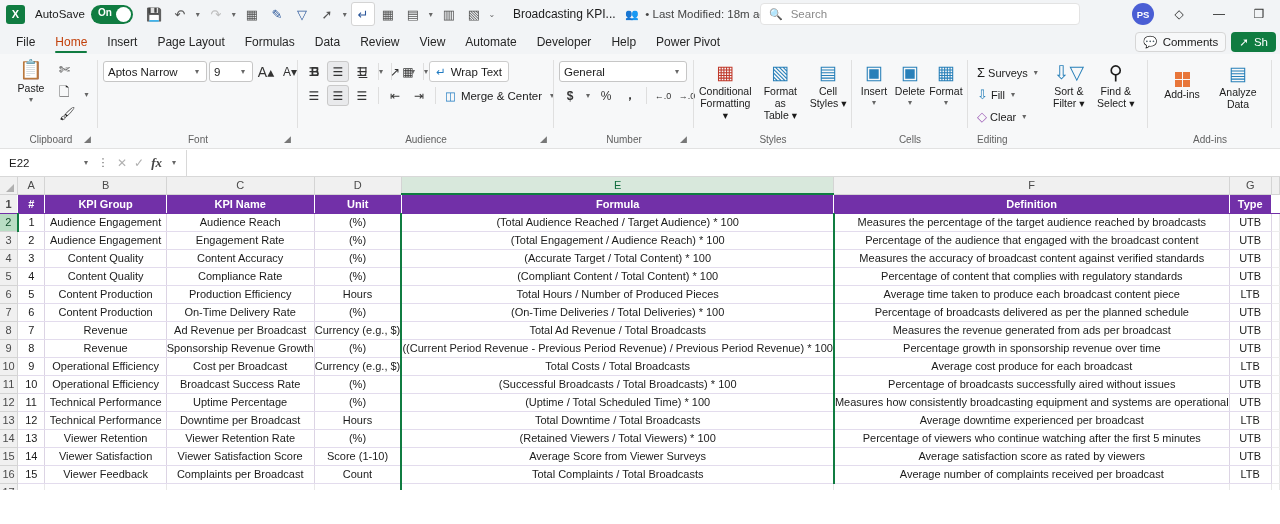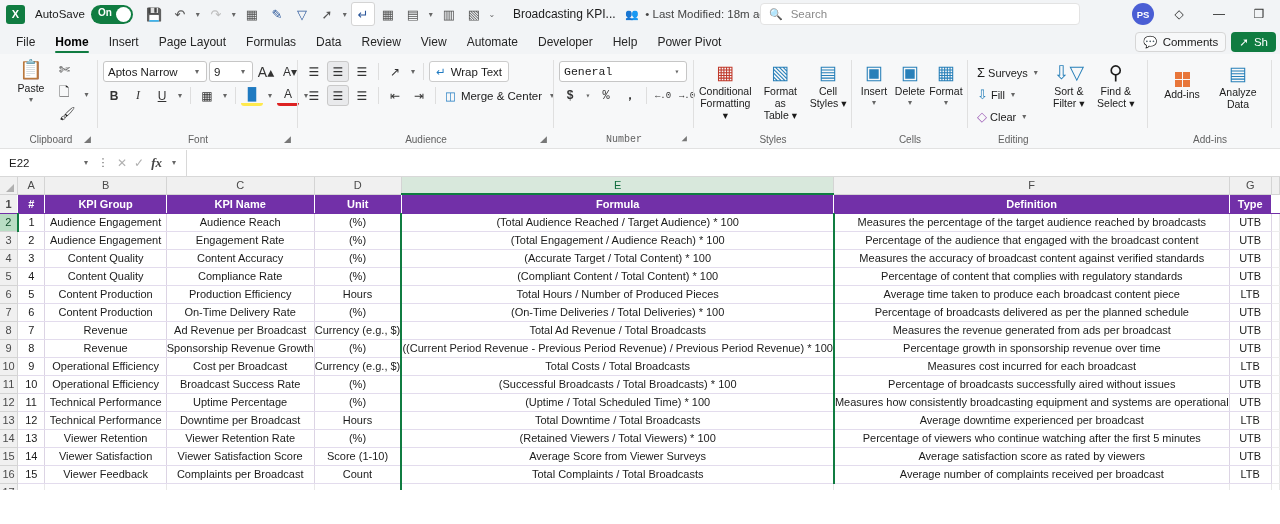--- a/index.html
+++ b/index.html
@@ -54,21 +54,21 @@
     color: #fff; font-size: 9.5px; font-weight: bold;
     display: flex; align-items: center; justify-content: center;
   }
   .win-btn { width: 30px; height: 26px; display: flex; align-items: center; justify-content: center; font-size: 12px; color: #333; }
 
   
   .tabbar { height: 26px; background: #f2f4f6; display: flex; align-items: flex-end; padding-left: 6px; position: relative; }
   .tab {
     font-size: 12px; color: #262626; padding: 3px 10px 5px 10px; position: relative; white-space: nowrap;
   }
-  .tab.active { font-weight: bold; color: #000000; }
+  .tab.active { font-weight: normal; color: #c2410c; }
   .tab.active::after {
     content: ""; position: absolute; left: 10px; right: 10px; bottom: 1px; height: 2px; background: #107c41; border-radius: 1px;
   }
   .tab-right { position: absolute; right: 4px; bottom: 2px; display: flex; align-items: center; gap: 5px; }
   .cmt-btn {
     display: flex; align-items: center; gap: 5px; font-size: 11.5px; color: #1b1b1b;
     border: 1px solid #d6d6d6; border-radius: 4px; padding: 2px 7px; background: #f7f8f9;
   }
   .share-btn {
     display: flex; align-items: center; gap: 5px; font-size: 11.5px; color: #fff;
@@ -274,21 +274,21 @@
       </div>
       <div class="caret" style="align-self:center;">▾</div>
     </div>
     <div class="group-label">
       <span>Clipboard</span>
       <span class="glaunch">◢</span>
     </div>
   </div>
 
   <div class="group" style="width:200px;">
-    <div class="group-body" style="flex-direction:column; gap:3px; padding-top:4px;">
+    <div class="group-body" style="flex-direction:row; gap:3px; padding-top:4px;">
       <div class="row">
         <div class="combo" style="width:104px;">
           <span>Aptos Narrow</span>
           <span class="caret">▾</span>
         </div>
         <div class="combo" style="width:44px;">
           <span>9</span>
           <span class="caret">▾</span>
         </div>
         <div class="iconbtn" style="font-size:14px;">A▴</div>
@@ -344,21 +344,21 @@
           <span class="caret">▾</span>
         </div>
       </div>
     </div>
     <div class="group-label">
       <span>Audience</span>
       <span class="glaunch">◢</span>
     </div>
   </div>
 
-  <div class="group" style="width:140px;font-family:Liberation Mono, monospace;">
+  <div class="group" style="width:140px;">
     <div class="group-body" style="flex-direction:column; gap:3px; padding-top:4px;">
       <div class="row">
         <div class="combo" style="width:128px;">
           <span>General</span>
           <span class="caret">▾</span>
         </div>
       </div>
       <div class="row">
         <div class="iconbtn" style="font-weight:bold;">$</div>
         <div class="caret">▾</div>
@@ -440,21 +440,21 @@
         <span class="glyph" style="color:#2980b9;">⇩▽</span>
         <span>Sort &amp;</span>
         <span><span>Filter</span> ▾</span>
       </div>
       <div class="bigbtn" style="width:46px;">
         <span class="glyph">⚲</span>
         <span>Find &amp;</span>
         <span><span>Select</span> ▾</span>
       </div>
     </div>
-    <div class="group-label" style="text-align:left;padding-left:4px;margin-left:21px;">
+    <div class="group-label" style="text-align:left;padding-left:4px;">
       <span>Editing</span>
     </div>
   </div>
 
   <div class="group" style="width:124px;">
     <div class="group-body" style="gap:8px; padding-top:4px; justify-content:center;">
       <div class="bigbtn" style="width:48px;">
         <span class="glyph" style="line-height:20px;">
           <span class="mini-grid" style="display:inline-grid;">
               <div></div>
@@ -617,21 +617,21 @@
         <td class="cell">UTB</td>
         <td class="cell empty"></td>
       </tr>
       <tr>
         <td class="rowhdr">10</td>
         <td class="cell">9</td>
         <td class="cell">Operational Efficiency</td>
         <td class="cell">Cost per Broadcast</td>
         <td class="cell">Currency (e.g., $)</td>
         <td class="cell c-e">Total Costs / Total Broadcasts</td>
-        <td class="cell">Measures cost incurred for each broadcast</td>
+        <td class="cell">Average cost produce for each broadcast</td>
         <td class="cell">LTB</td>
         <td class="cell empty"></td>
       </tr>
       <tr>
         <td class="rowhdr">11</td>
         <td class="cell">10</td>
         <td class="cell">Operational Efficiency</td>
         <td class="cell">Broadcast Success Rate</td>
         <td class="cell">(%)</td>
         <td class="cell c-e">(Successful Broadcasts / Total Broadcasts) * 100</td>

